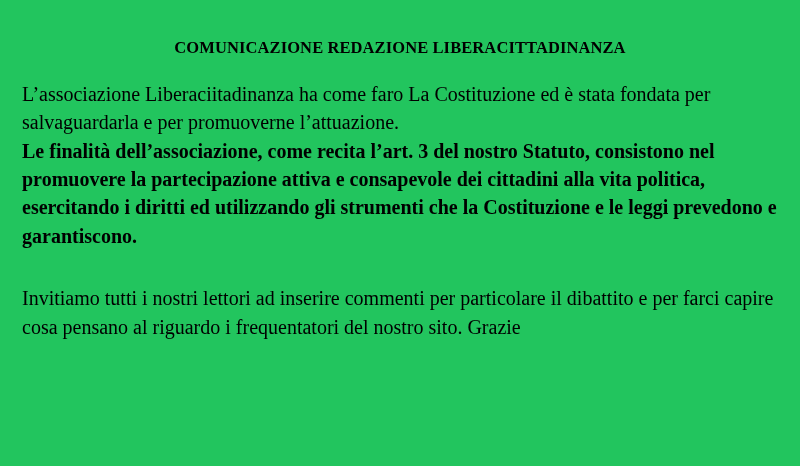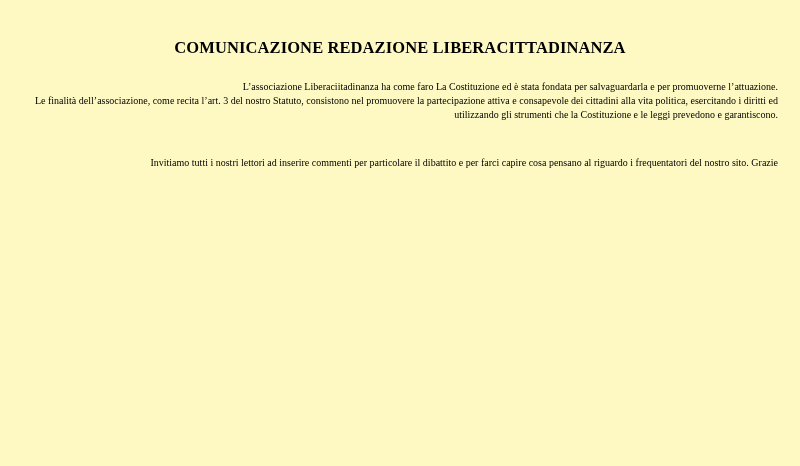--- a/index.html
+++ b/index.html
@@ -12,40 +12,41 @@
     background: #ffffff;
     font-family: "Liberation Serif", "DejaVu Serif", serif;
     color: #000000;
     overflow: hidden;
   }
   .page {
     box-sizing: border-box;
     width: 800px;
     height: 466px;
     padding: 24px 22px 0 22px;
-    background: #fef9c3;
+    background: #22c55e;
   }
   .doc-title {
     text-align: center;
     font-weight: bold;
     font-size: 16.5px;
     letter-spacing: 0.1px;
     margin: 14px 0 22px 0;
     line-height: 1.2;
   }
   .body-text {
-    font-size: 10px;
+    font-size: 20px;
     line-height: 1.42;
-    text-align: right;
+    text-align: left;
   }
   .para {
     margin: 0;
   }
   .para + .para {
     margin-top: 0;
+    font-weight: bold;
   }
   .spacer {
     height: 17px;
   }
 </style>
 </head>
 <body>
 
 <div class="page">
 

